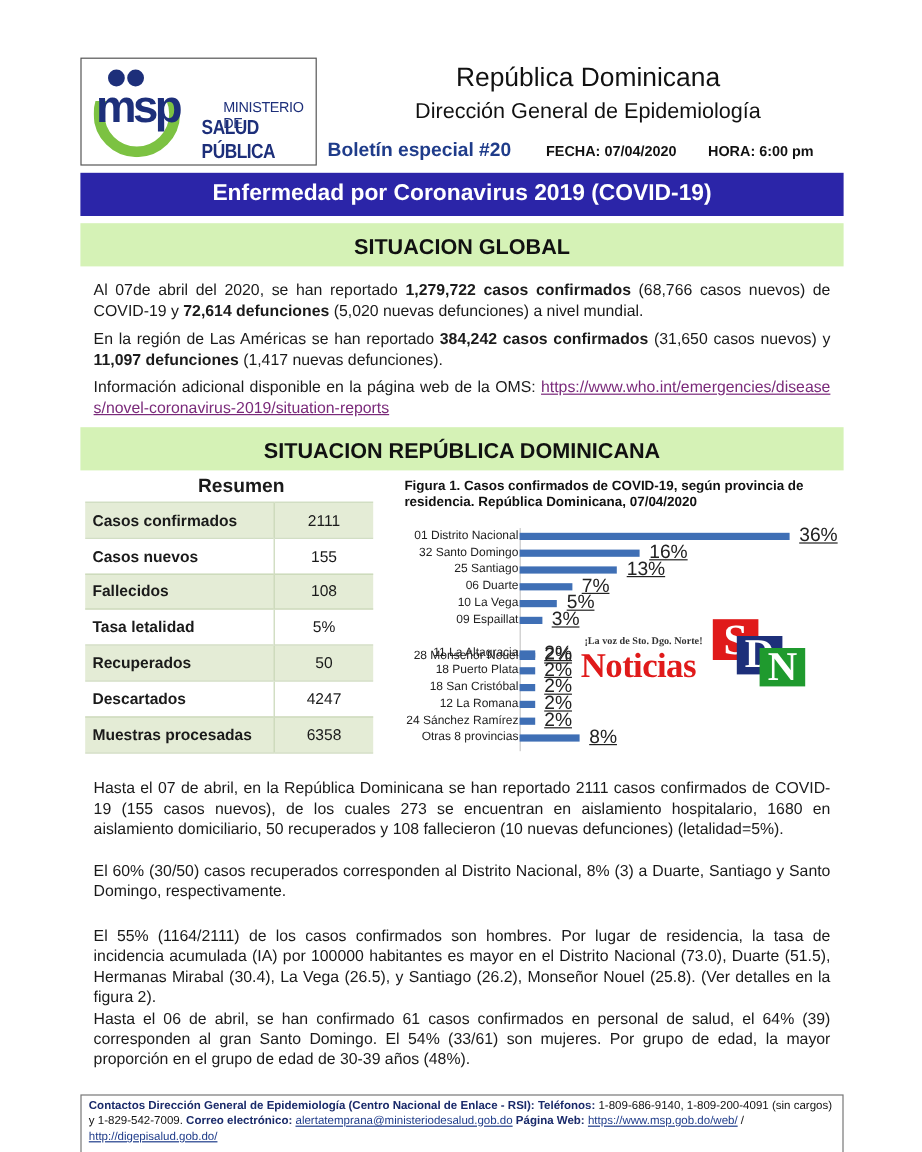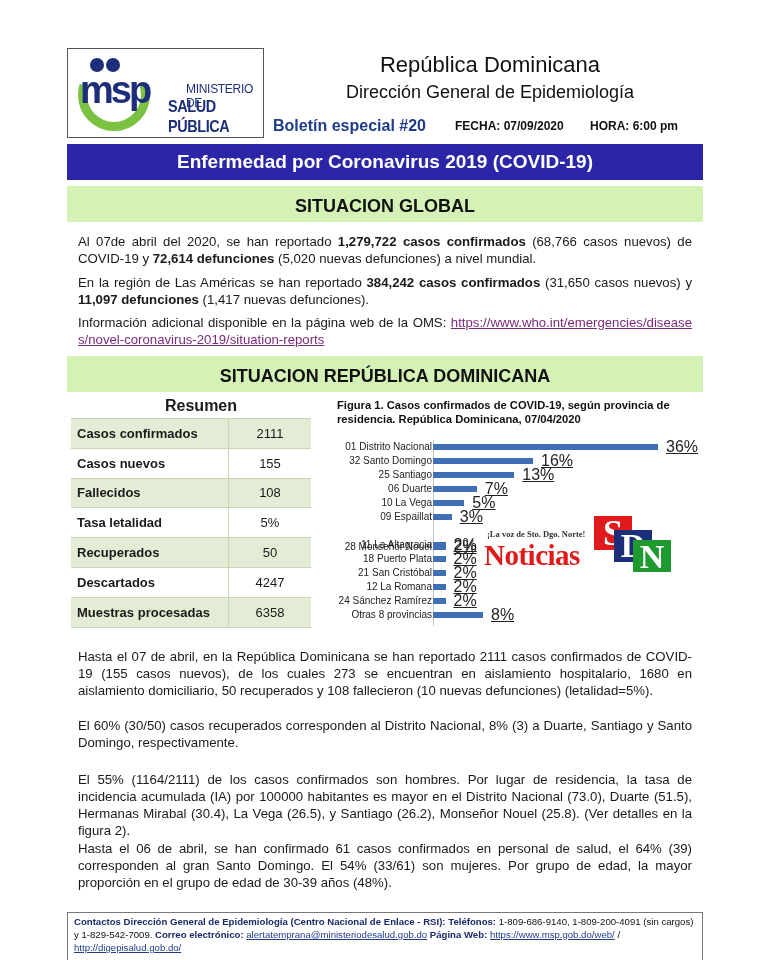--- a/index.html
+++ b/index.html
@@ -66,21 +66,21 @@
   <div class="logo-dot" style="left:22px;top:9px;"></div>
   <div class="logo-dot" style="left:38px;top:9px;"></div>
   <div class="logo-msp">msp</div>
   <div class="logo-t1">MINISTERIO DE</div>
   <div class="logo-t2">SALUD PÚBLICA</div>
 </div>
 
 <div class="abs title1">República Dominicana</div>
 <div class="abs title2">Dirección General de Epidemiología</div>
 <div class="abs boletin">Boletín especial #20</div>
-<div class="abs fecha">FECHA: 07/09/2020</div>
+<div class="abs fecha">FECHA: 07/04/2020</div>
 <div class="abs hora">HORA: 6:00 pm</div>
 
 <div class="abs banner-blue">Enfermedad por Coronavirus 2019 (COVID-19)</div>
 <div class="abs banner-green">SITUACION GLOBAL</div>
 
 <div class="abs para" style="top:233px;">
   <span>Al 07de abril del 2020, se han reportado </span><b>1,279,722 casos confirmados</b><span> (68,766 casos nuevos) de COVID-19 y </span><b>72,614 defunciones</b><span> (5,020 nuevas defunciones) a nivel mundial.</span>
 </div>
 <div class="abs para" style="top:274px;">
   <span>En la región de Las Américas se han reportado </span><b>384,242 casos confirmados</b><span> (31,650 casos nuevos) y </span><b>11,097 defunciones</b><span> (1,417 nuevas defunciones).</span>
@@ -167,21 +167,21 @@
       <div class="bar-label">11 La Altagracia</div>
       <div class="bar" style="width: 12.5px; background: rgb(63, 111, 181);"></div>
       <div class="bar-val" style="left: 133.5px;">2%</div>
     </div>
     <div class="bar-row" style="top: 112px;">
       <div class="bar-label">18 Puerto Plata</div>
       <div class="bar" style="width: 12.5px; background: rgb(63, 111, 181);"></div>
       <div class="bar-val" style="left: 133.5px;">2%</div>
     </div>
     <div class="bar-row" style="top: 126px;">
-      <div class="bar-label">21 San Cristóbal</div>
+      <div class="bar-label">18 San Cristóbal</div>
       <div class="bar" style="width: 12.5px; background: rgb(63, 111, 181);"></div>
       <div class="bar-val" style="left: 133.5px;">2%</div>
     </div>
     <div class="bar-row" style="top: 140px;">
       <div class="bar-label">12 La Romana</div>
       <div class="bar" style="width: 12.5px; background: rgb(63, 111, 181);"></div>
       <div class="bar-val" style="left: 133.5px;">2%</div>
     </div>
     <div class="bar-row" style="top: 154px;">
       <div class="bar-label">24 Sánchez Ramírez</div>

